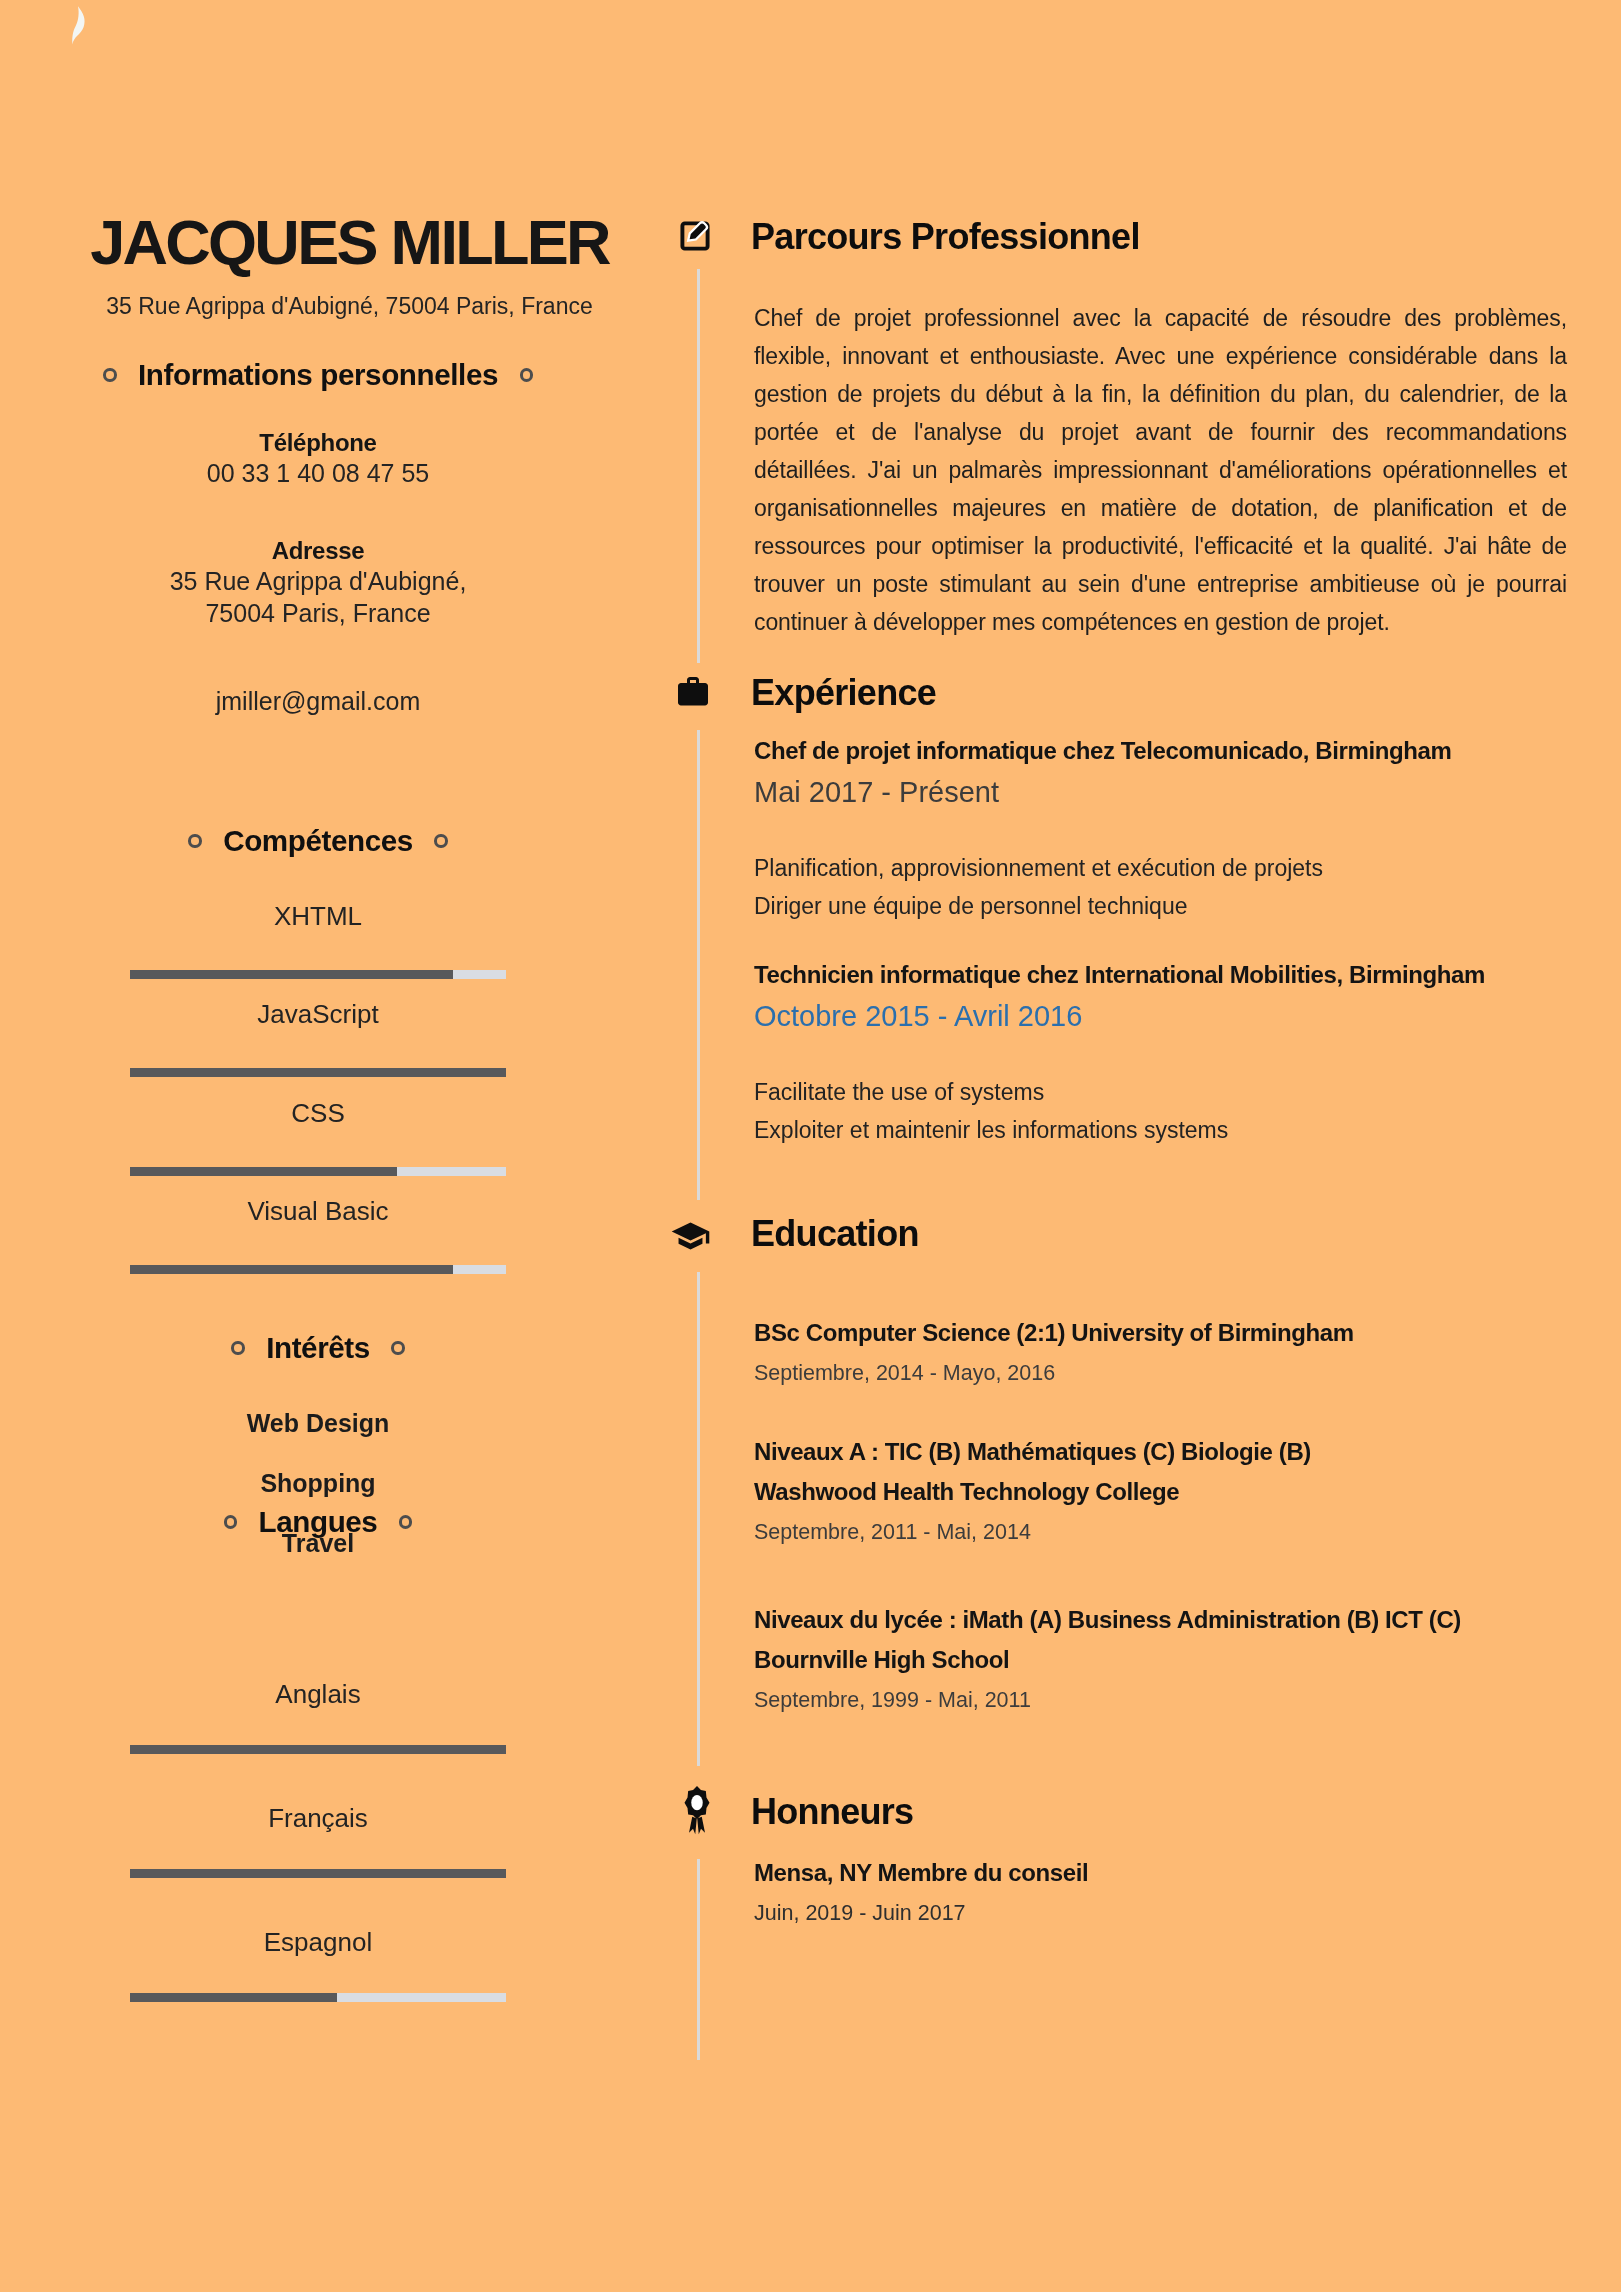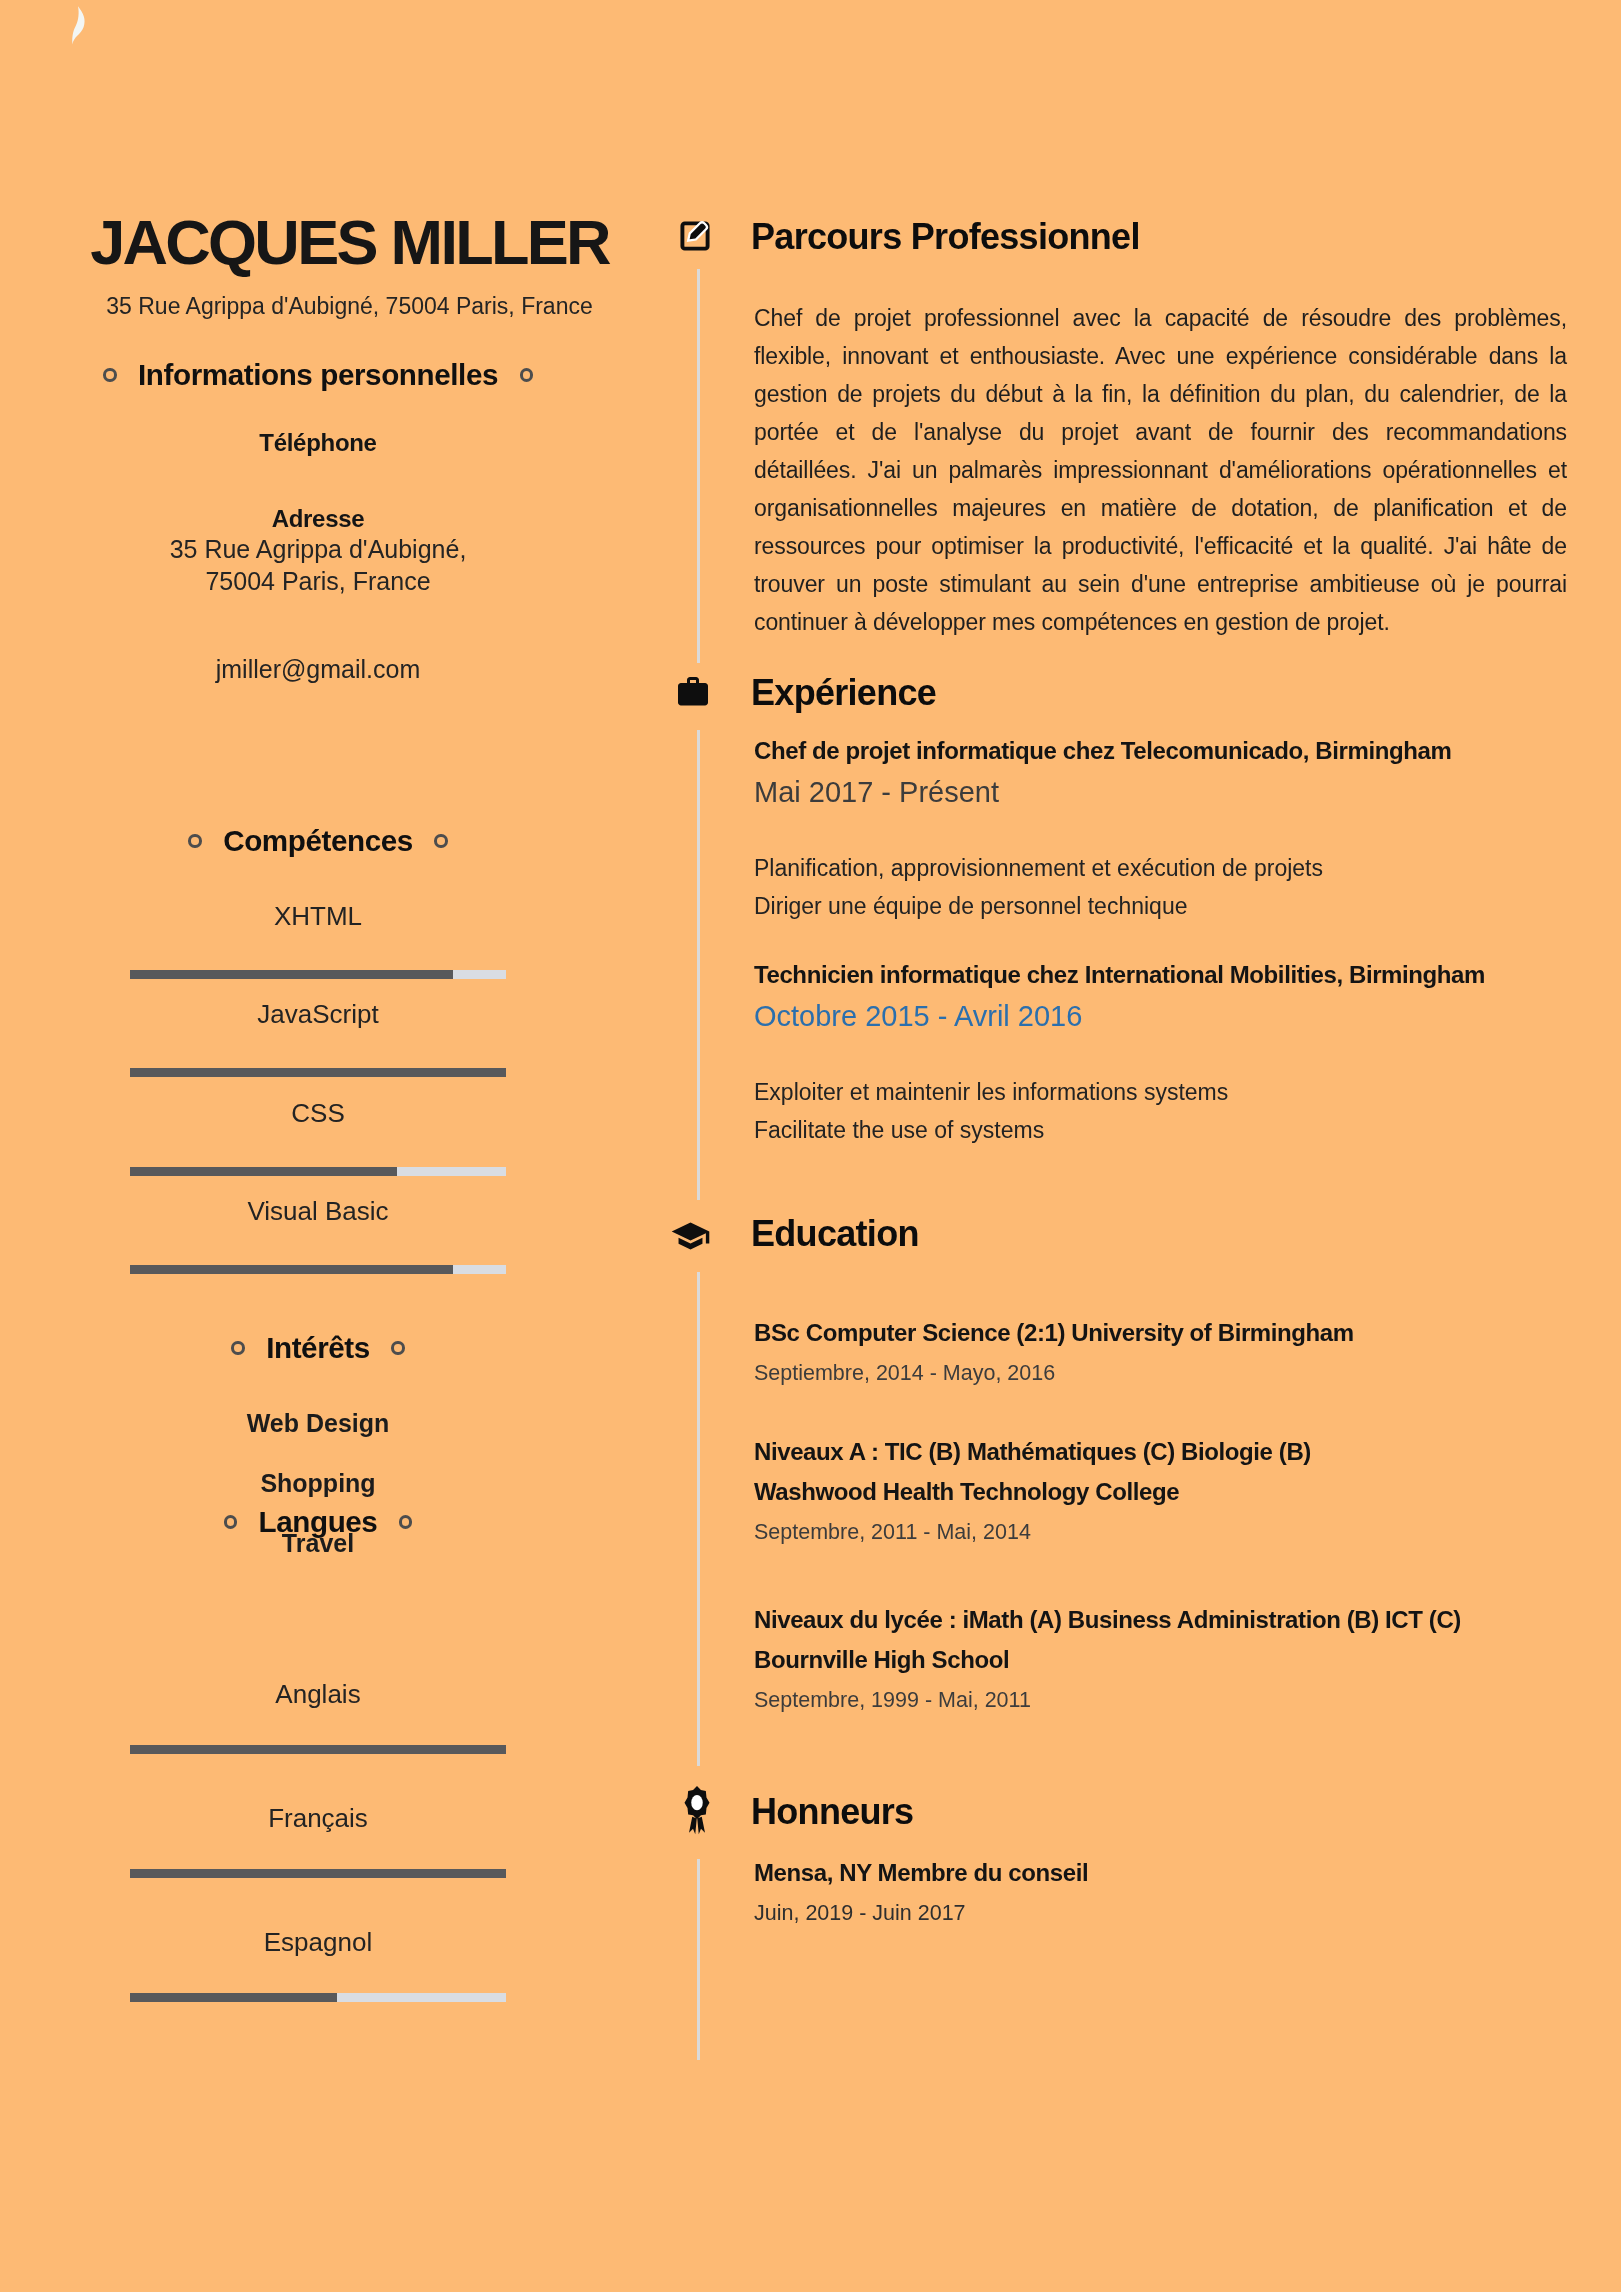--- a/index.html
+++ b/index.html
@@ -94,20 +94,21 @@
   <div class="address">35 Rue Agrippa d'Aubigné, 75004 Paris, France</div>
 
   <div class="lheading" id="h-info">
     <span class="ring"></span>
     <span>Informations personnelles</span>
     <span class="ring"></span>
   </div>
   <div id="personal-info">
       <div class="pi-group">
         <div class="pi-label">Téléphone</div>
+        <div class="pi-value">00 33 1 40 08 47 55</div>
       </div>
       <div class="pi-group">
         <div class="pi-label">Adresse</div>
         <div class="pi-value">35 Rue Agrippa d'Aubigné,</div>
         <div class="pi-value">75004 Paris, France</div>
       </div>
       <div class="pi-group">
         <div class="pi-value">jmiller@gmail.com</div>
       </div>
     </div>
@@ -207,22 +208,22 @@
         <div class="job-dates">Mai 2017 - Présent</div>
         <div class="job-bullets">
           <div class="job-bullet">Planification, approvisionnement et exécution de projets</div>
           <div class="job-bullet">Diriger une équipe de personnel technique</div>
         </div>
       </div>
       <div class="job" style="top: 955px;">
         <div class="job-title">Technicien informatique chez International Mobilities, Birmingham</div>
         <div class="job-dates" style="color: rgb(43, 111, 173);">Octobre 2015 - Avril 2016</div>
         <div class="job-bullets">
+          <div class="job-bullet">Facilitate the use of systems</div>
           <div class="job-bullet">Exploiter et maintenir les informations systems</div>
-          <div class="job-bullet">Facilitate the use of systems</div>
         </div>
       </div>
     </div>
 
   <div class="rheading" id="h-edu">Education</div>
   <div id="education-list">
       <div class="edu" style="top: 1313px;">
         <div class="edu-title">BSc Computer Science (2:1) University of Birmingham</div>
         <div class="edu-dates">Septiembre, 2014 - Mayo, 2016</div>
       </div>

